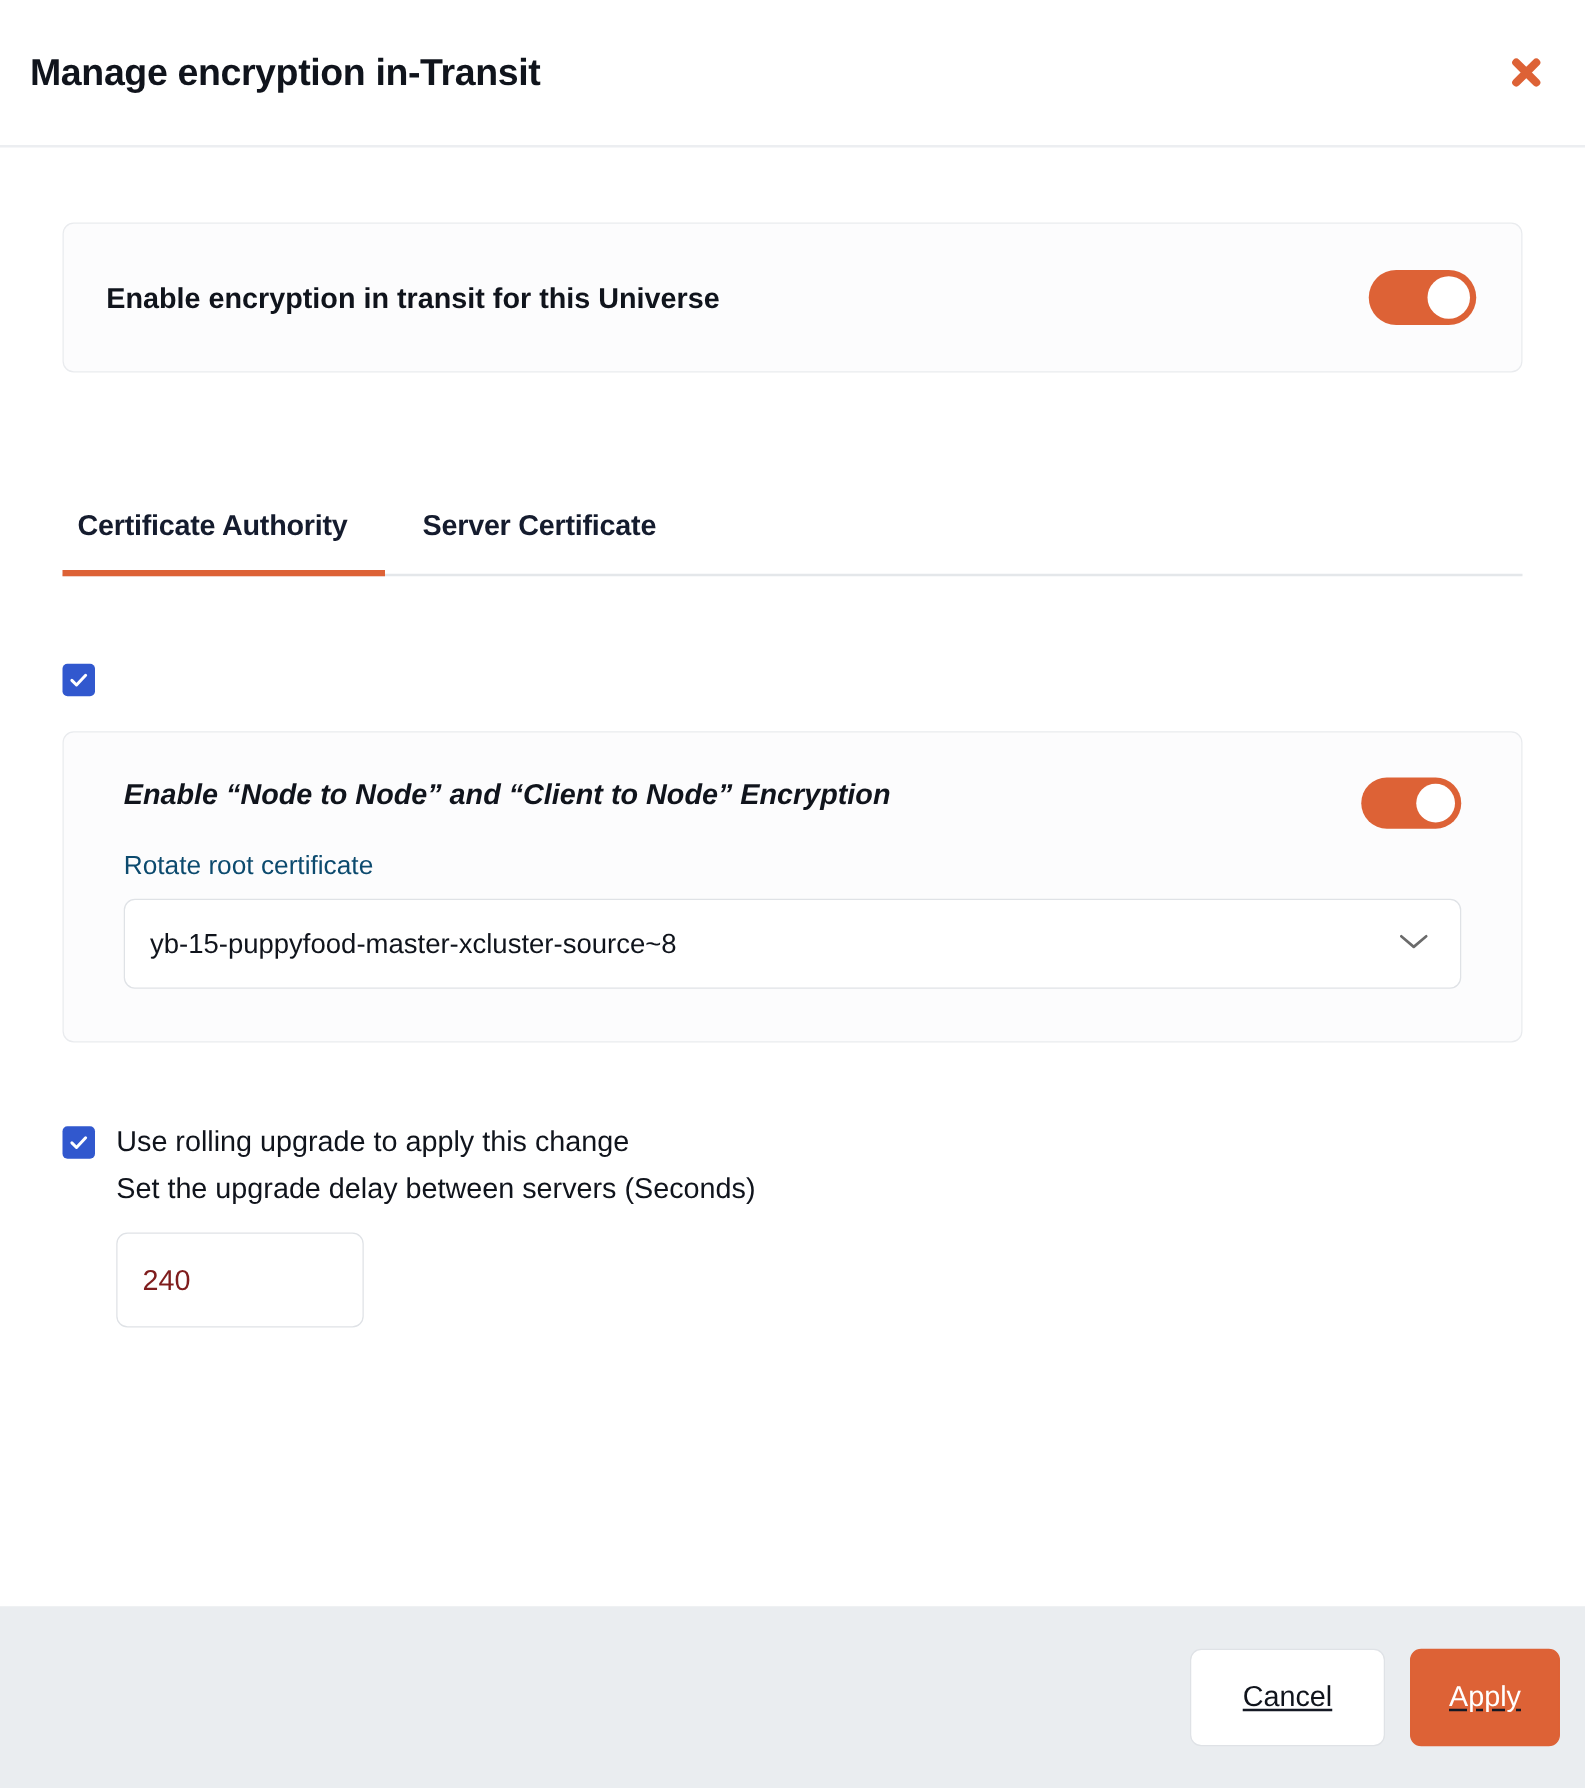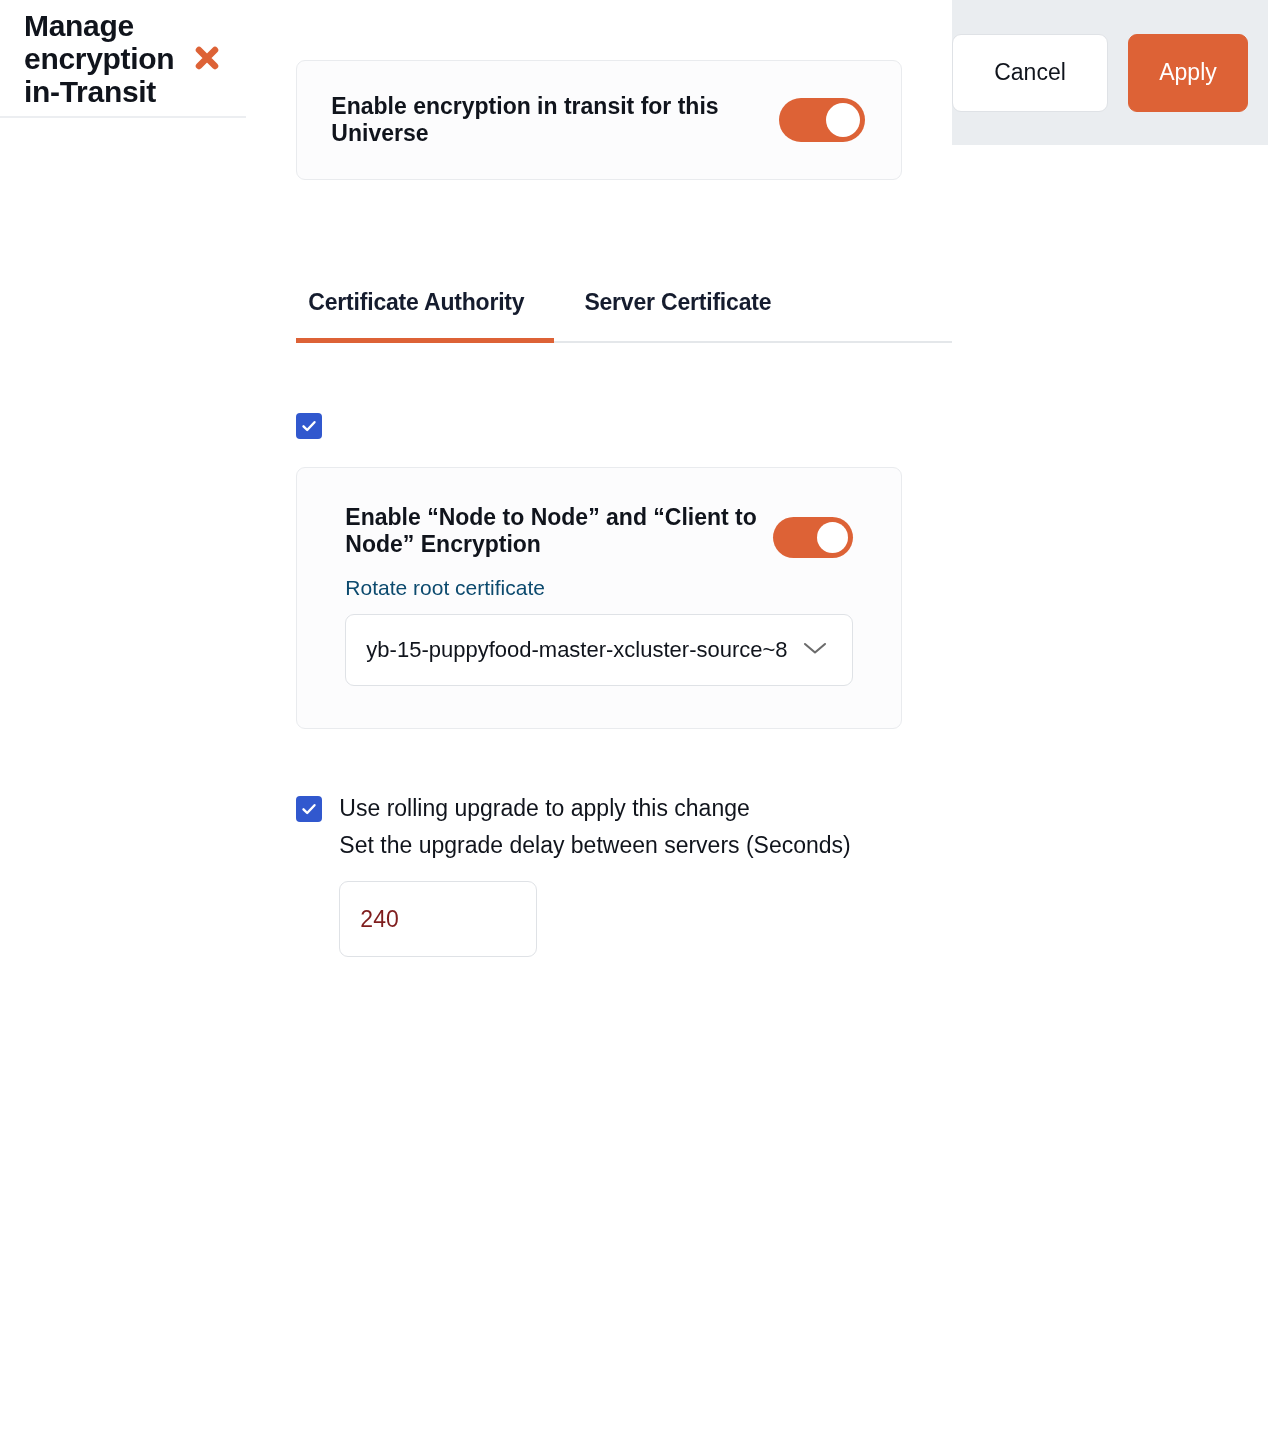--- a/index.html
+++ b/index.html
@@ -13,20 +13,21 @@
     background: #ffffff;
     font-family: "Liberation Sans", sans-serif;
     color: #151924;
     overflow: hidden;
   }
 
   .modal {
     width: 1268px;
     height: 1430px;
     display: flex;
+    flex-direction: column;
     background: #ffffff;
   }
 
   
   .modal-header {
     height: 118px;
     flex: 0 0 118px;
     border-bottom: 2px solid #eceef1;
     display: flex;
     align-items: center;
@@ -168,22 +169,23 @@
   
   .cert-card {
     margin-top: 28px;
     border: 1px solid #e9ebee;
     border-radius: 9px;
     background: #fcfcfd;
     padding: 36px 48px 42px 48px;
   }
   .cert-card-head {
     display: flex;
-    align-items: flex-end;
+    align-items: flex-start;
     justify-content: space-between;
+    font-style: italic;
   }
   .cert-card-title {
     font-size: 23px;
     font-weight: bold;
     color: #10141c;
   }
   .field-label {
     margin-top: 18px;
     font-size: 21px;
     color: #0c4a6e;
@@ -231,20 +233,21 @@
   
   .modal-footer {
     flex: 0 0 145px;
     height: 145px;
     background: #eaedf0;
     display: flex;
     align-items: center;
     justify-content: flex-end;
     gap: 20px;
     padding: 0 20px 0 0;
+    text-decoration: underline;
   }
   .btn {
     font-family: "Liberation Sans", sans-serif;
     font-size: 23px;
     border-radius: 9px;
     cursor: pointer;
     height: 78px;
   }
   .btn-cancel {
     background: #ffffff;

